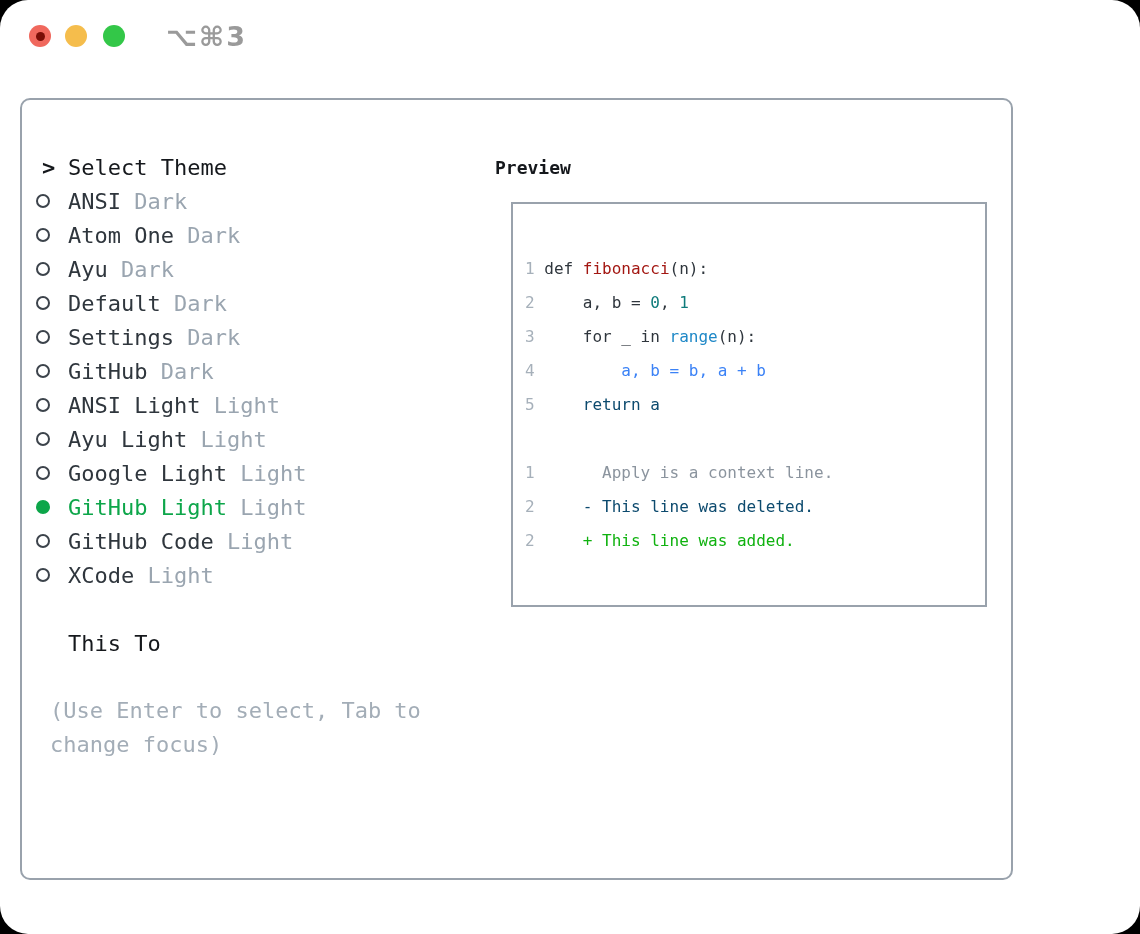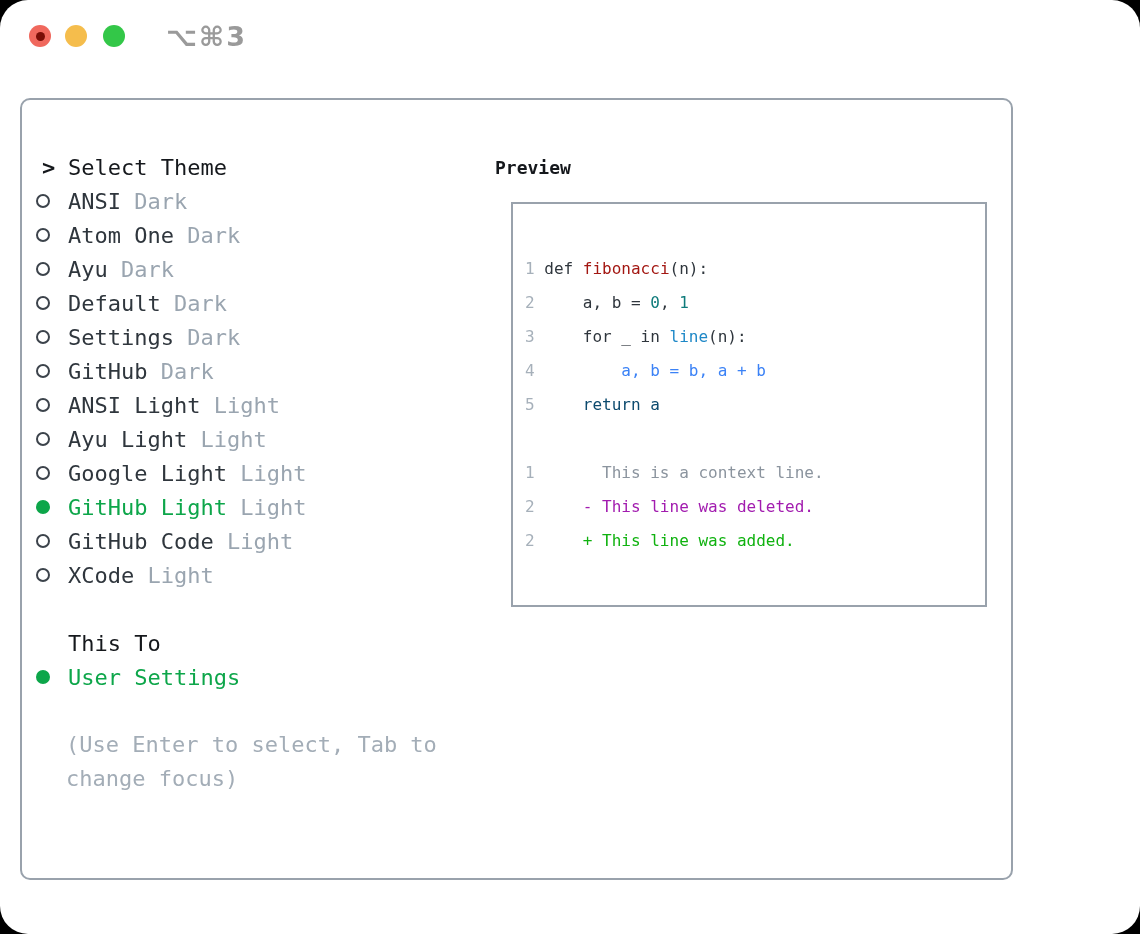--- a/index.html
+++ b/index.html
@@ -29,21 +29,21 @@
   .bullet-slot{width:34px;height:34px;display:flex;align-items:center;box-sizing:border-box;}
   .dot{width:14px;height:14px;border:2px solid var(--ring);border-radius:50%;box-sizing:border-box;margin-left:2px;}
   .dot.selected{background:var(--selected_green);border-color:var(--selected_green);}
   .prefix{font-weight:bold;color:var(--header_black);padding-left:8px;font-size:22px;}
   .header-text{font-weight:normal;color:var(--header_black);}
   .apply-header-text{color:var(--header_black);}
   .t-name.sel{color:var(--selected_green);}
   .t-variant{color:var(--muted);}
   .gap{height:34px;}
   .hint{
-    margin-left:32px;margin-top:34px;width:412px;font-size:22px;line-height:34px;
+    margin-left:16px;margin-top:34px;width:412px;font-size:22px;line-height:34px;
     color:var(--hint);white-space:normal;
   }
   
   .preview-title{
     position:absolute;left:473px;top:50px;height:34px;display:flex;align-items:center;
     font-size:18px;font-weight:bold;color:var(--header_black);
   }
   .code-box{
     position:absolute;left:489px;top:102px;width:476px;height:405px;
     border:2px solid var(--border);box-sizing:border-box;background:#fff;
@@ -84,31 +84,30 @@
           <div class="row"><span class="bullet-slot"><span class="dot selected"></span></span><span class="t-name sel">GitHub Light</span><span class="t-variant"> Light</span></div>
           <div class="row"><span class="bullet-slot"><span class="dot"></span></span><span class="t-name">GitHub Code</span><span class="t-variant"> Light</span></div>
           <div class="row"><span class="bullet-slot"><span class="dot"></span></span><span class="t-name">XCode</span><span class="t-variant"> Light</span></div>
         </div>
       <div class="gap"></div>
       <div class="row">
         <span class="bullet-slot"></span>
         <span class="apply-header-text">This To</span>
       </div>
       <div id="apply-list">
-          <div class="row"><span class="bullet-slot"><span class="dot selected"></span></span><span class="t-name sel">User Settings</span></div>
         </div>
       <div class="hint">(Use Enter to select, Tab to change focus)</div>
     </div>
 
     <div class="preview-title">Preview</div>
     <div class="code-box" id="code-box">
         <div class="code-line"><span class="ln">1</span><span style="color: rgb(47, 54, 61);"> def </span><span style="color: rgb(163, 23, 18);">fibonacci</span><span style="color: rgb(47, 54, 61);">(n):</span></div>
         <div class="code-line"><span class="ln">2</span><span style="color: rgb(47, 54, 61);">     a, b = </span><span style="color: rgb(15, 123, 123);">0</span><span style="color: rgb(47, 54, 61);">, </span><span style="color: rgb(15, 123, 123);">1</span></div>
-        <div class="code-line"><span class="ln">3</span><span style="color: rgb(47, 54, 61);">     for _ in </span><span style="color: rgb(30, 136, 199);">line</span><span style="color: rgb(47, 54, 61);">(n):</span></div>
+        <div class="code-line"><span class="ln">3</span><span style="color: rgb(47, 54, 61);">     for _ in </span><span style="color: rgb(30, 136, 199);">range</span><span style="color: rgb(47, 54, 61);">(n):</span></div>
         <div class="code-line"><span class="ln">4</span><span style="color: #3b82f6;">         a, b = b, a + b</span></div>
         <div class="code-line"><span class="ln">5</span><span style="color: #0c4a6e;">     return a</span></div>
         <div class="code-line"><span class="ln"></span></div>
-        <div class="code-line"><span class="ln">1</span><span style="color: rgb(139, 148, 158);">       This is a context line.</span></div>
-        <div class="code-line"><span class="ln">2</span><span style="color: #a21caf;">     - This line was deleted.</span></div>
+        <div class="code-line"><span class="ln">1</span><span style="color: rgb(139, 148, 158);">       Apply is a context line.</span></div>
+        <div class="code-line"><span class="ln">2</span><span style="color: #0c4a6e;">     - This line was deleted.</span></div>
         <div class="code-line"><span class="ln">2</span><span style="color: rgb(16, 178, 16);">     + This line was added.</span></div>
       </div>
   </div>
 </div>
 
 </body></html>

